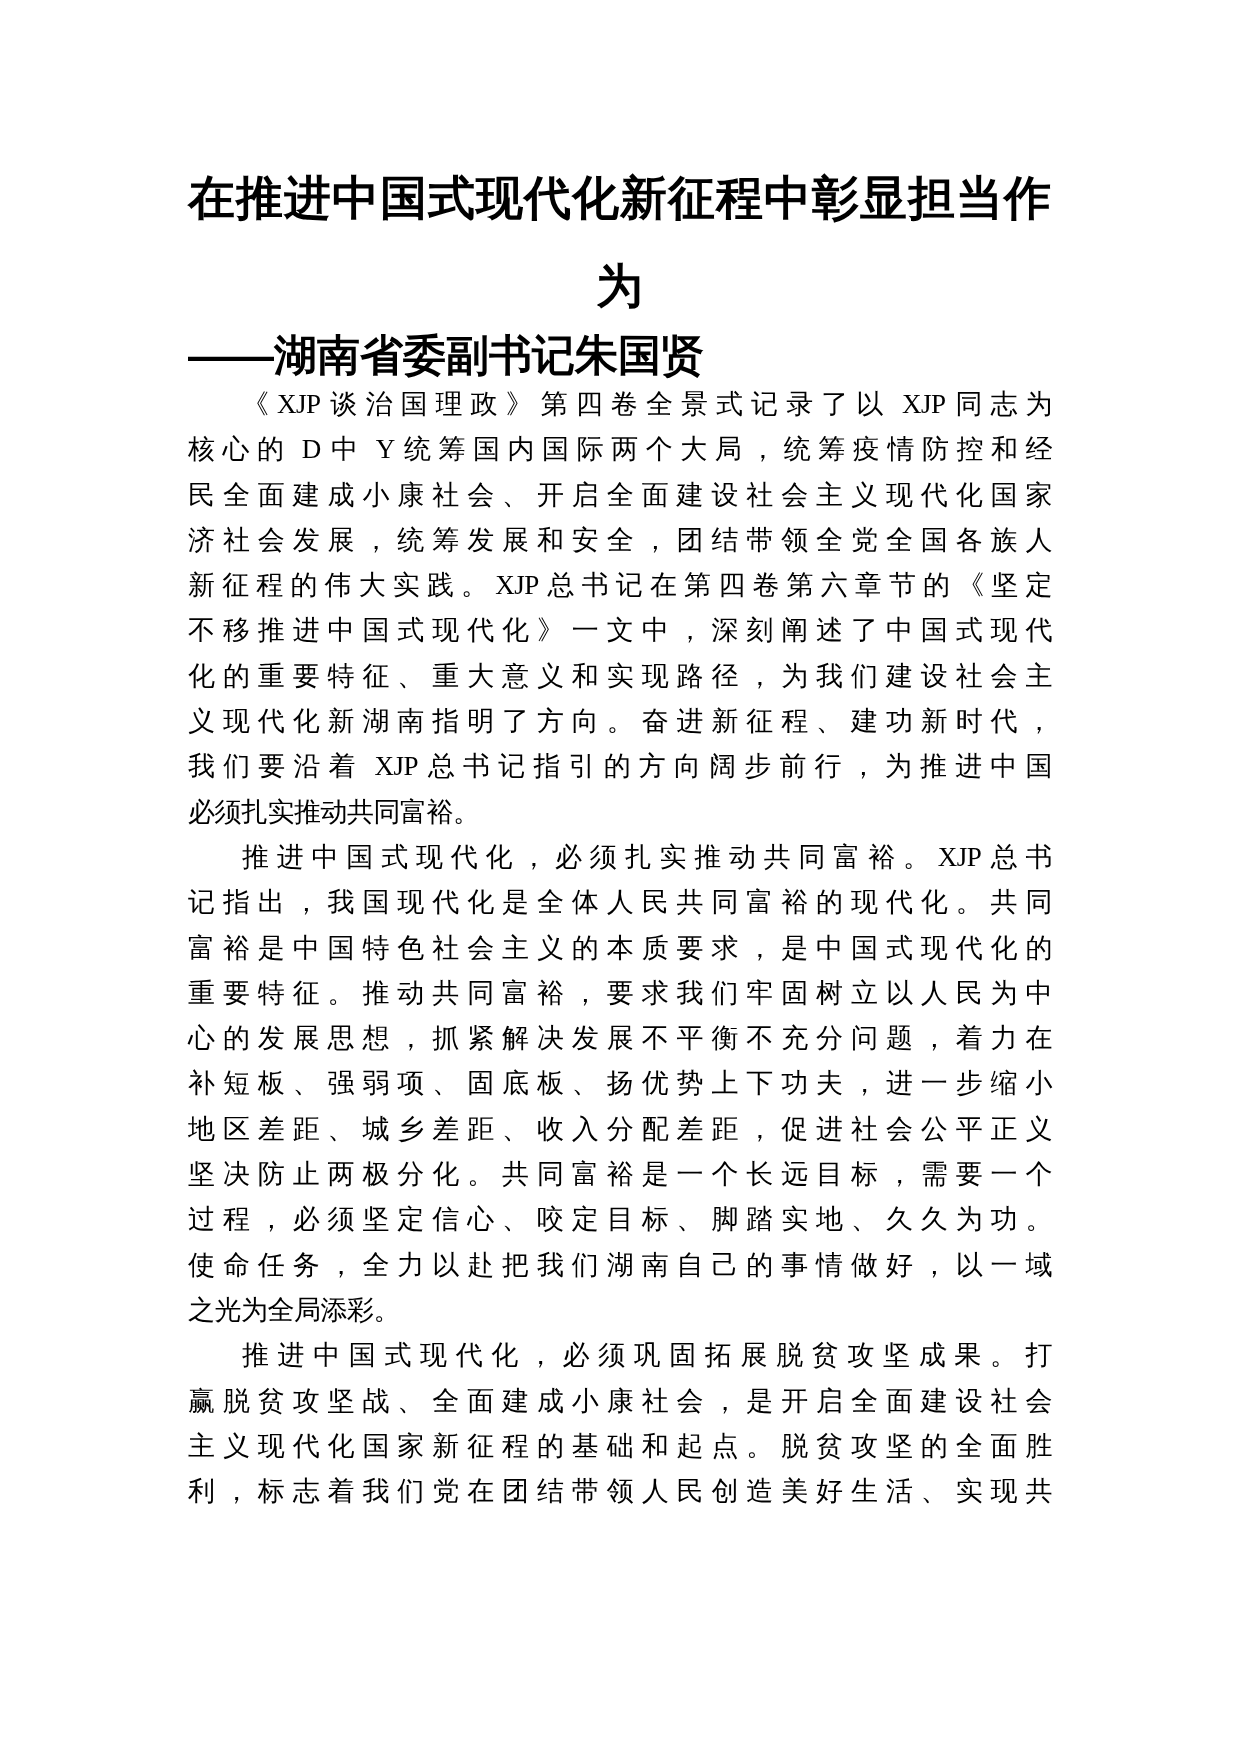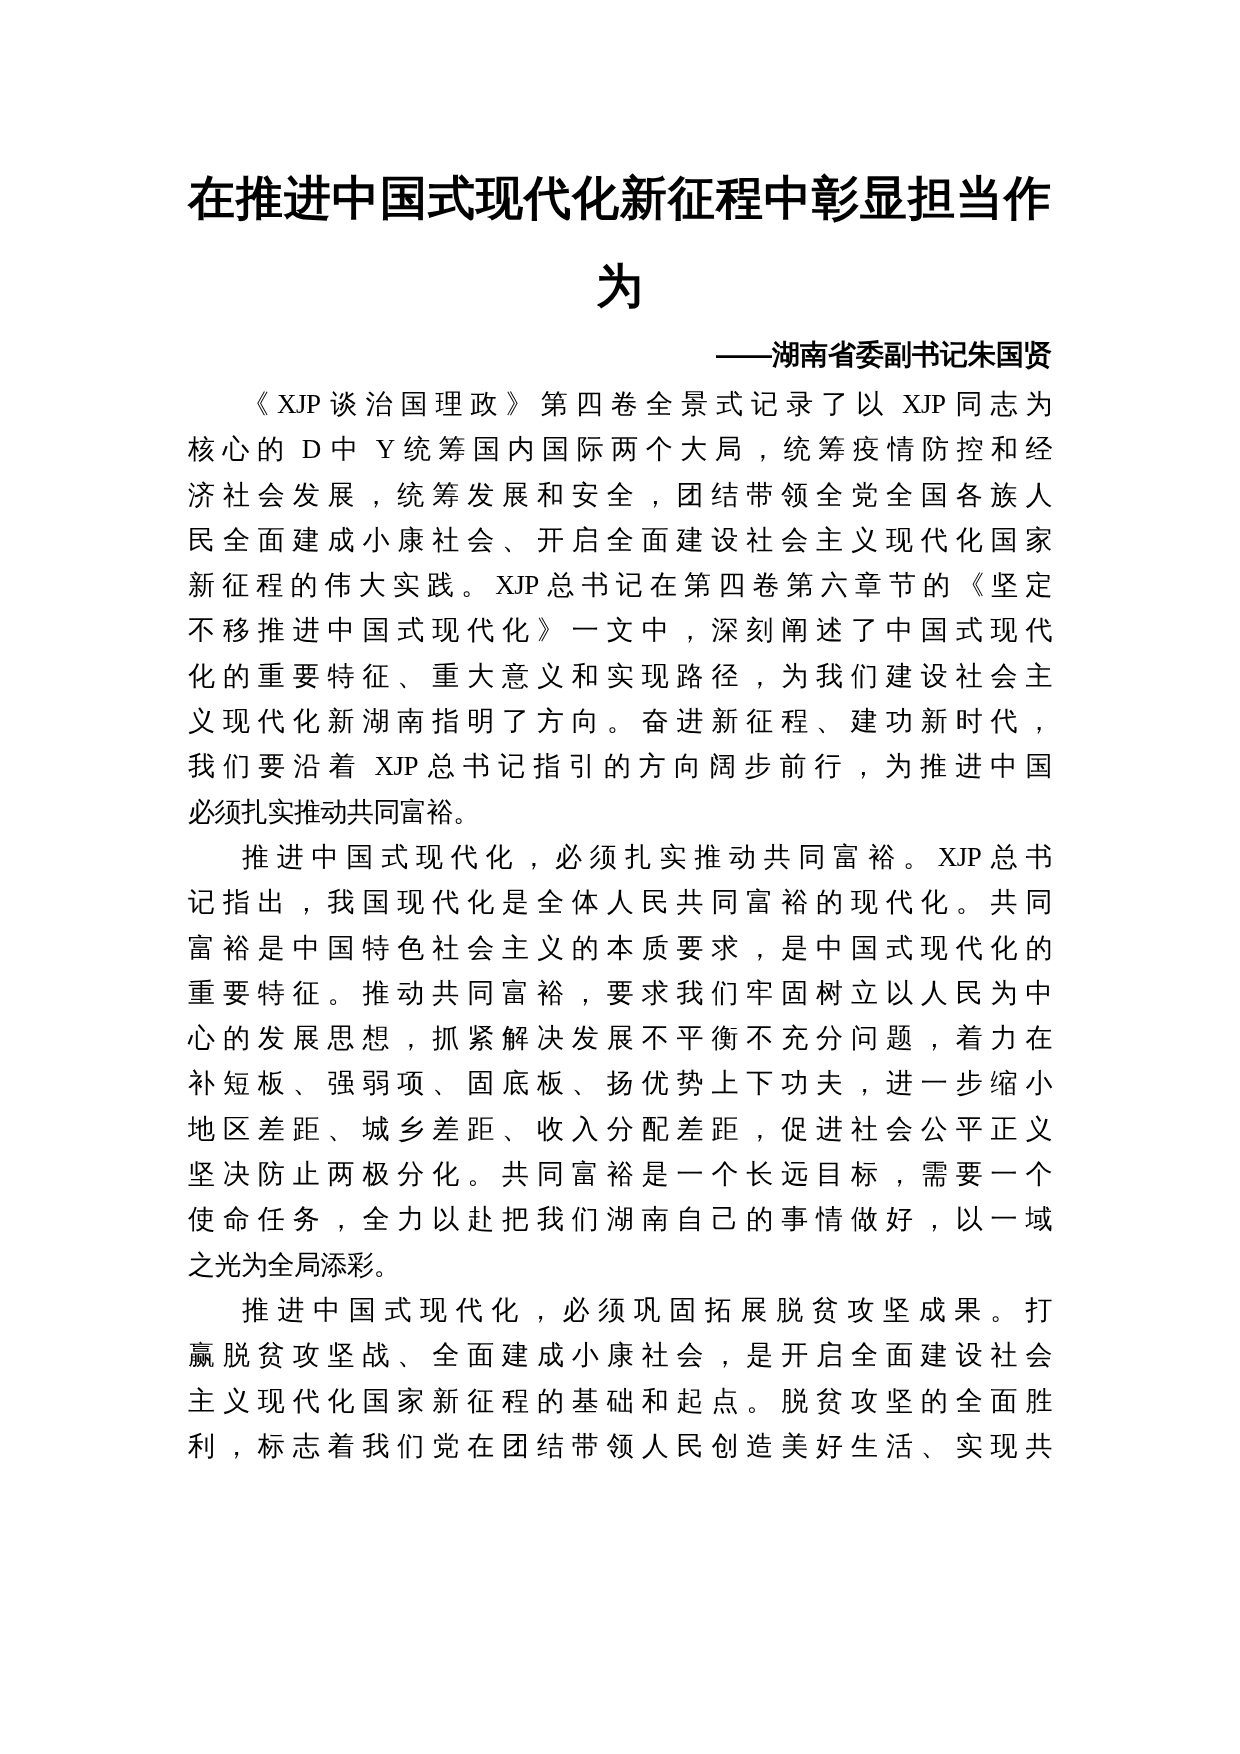--- a/index.html
+++ b/index.html
@@ -28,23 +28,23 @@
     line-height: 88px;
     text-align: center;
     letter-spacing: 1px;
   }
   .title-line {
     display: block;
   }
   .byline {
     font-family: "Liberation Sans", "DejaVu Sans", sans-serif;
     font-weight: 600;
-    font-size: 28px;
+    font-size: 43px;
     line-height: 50px;
-    text-align: right;
+    text-align: left;
   }
   .doc-body {
     margin-top: 2px;
     font-family: "Liberation Serif", "DejaVu Serif", serif;
     font-size: 27px;
     line-height: 45.3px;
   }
   .para {
     margin: 0;
   }
@@ -68,38 +68,39 @@
 <div class="page" style="background: rgb(255, 255, 255); color: rgb(0, 0, 0);">
   <h1 class="title">
     <span class="title-line">在推进中国式现代化新征程中彰显担当作</span>
     <span class="title-line">为</span>
   </h1>
   <div class="byline">——湖南省委副书记朱国贤</div>
   <div class="doc-body">
       <div class="para">
         <div class="bodyline">《XJP 谈治国理政》第四卷全景式记录了以 XJP 同志为</div>
         <div class="bodyline">核心的 D 中 Y 统筹国内国际两个大局，统筹疫情防控和经</div>
+        <div class="bodyline">民全面建成小康社会、开启全面建设社会主义现代化国家</div>
         <div class="bodyline">济社会发展，统筹发展和安全，团结带领全党全国各族人</div>
-        <div class="bodyline">民全面建成小康社会、开启全面建设社会主义现代化国家</div>
         <div class="bodyline">新征程的伟大实践。XJP 总书记在第四卷第六章节的《坚定</div>
         <div class="bodyline">不移推进中国式现代化》一文中，深刻阐述了中国式现代</div>
         <div class="bodyline">化的重要特征、重大意义和实现路径，为我们建设社会主</div>
         <div class="bodyline">义现代化新湖南指明了方向。奋进新征程、建功新时代，</div>
         <div class="bodyline">我们要沿着 XJP 总书记指引的方向阔步前行，为推进中国</div>
         <div class="bodyline para-end">必须扎实推动共同富裕。</div>
       </div>
       <div class="para">
         <div class="bodyline">推进中国式现代化，必须扎实推动共同富裕。XJP 总书</div>
         <div class="bodyline">记指出，我国现代化是全体人民共同富裕的现代化。共同</div>
         <div class="bodyline">富裕是中国特色社会主义的本质要求，是中国式现代化的</div>
         <div class="bodyline">重要特征。推动共同富裕，要求我们牢固树立以人民为中</div>
         <div class="bodyline">心的发展思想，抓紧解决发展不平衡不充分问题，着力在</div>
         <div class="bodyline">补短板、强弱项、固底板、扬优势上下功夫，进一步缩小</div>
         <div class="bodyline">地区差距、城乡差距、收入分配差距，促进社会公平正义</div>
         <div class="bodyline">坚决防止两极分化。共同富裕是一个长远目标，需要一个</div>
+        <div class="bodyline">过程，必须坚定信心、咬定目标、脚踏实地、久久为功。</div>
         <div class="bodyline">使命任务，全力以赴把我们湖南自己的事情做好，以一域</div>
         <div class="bodyline para-end">之光为全局添彩。</div>
       </div>
       <div class="para">
         <div class="bodyline">推进中国式现代化，必须巩固拓展脱贫攻坚成果。打</div>
         <div class="bodyline">赢脱贫攻坚战、全面建成小康社会，是开启全面建设社会</div>
         <div class="bodyline">主义现代化国家新征程的基础和起点。脱贫攻坚的全面胜</div>
         <div class="bodyline">利，标志着我们党在团结带领人民创造美好生活、实现共</div>
       </div>
     </div>

